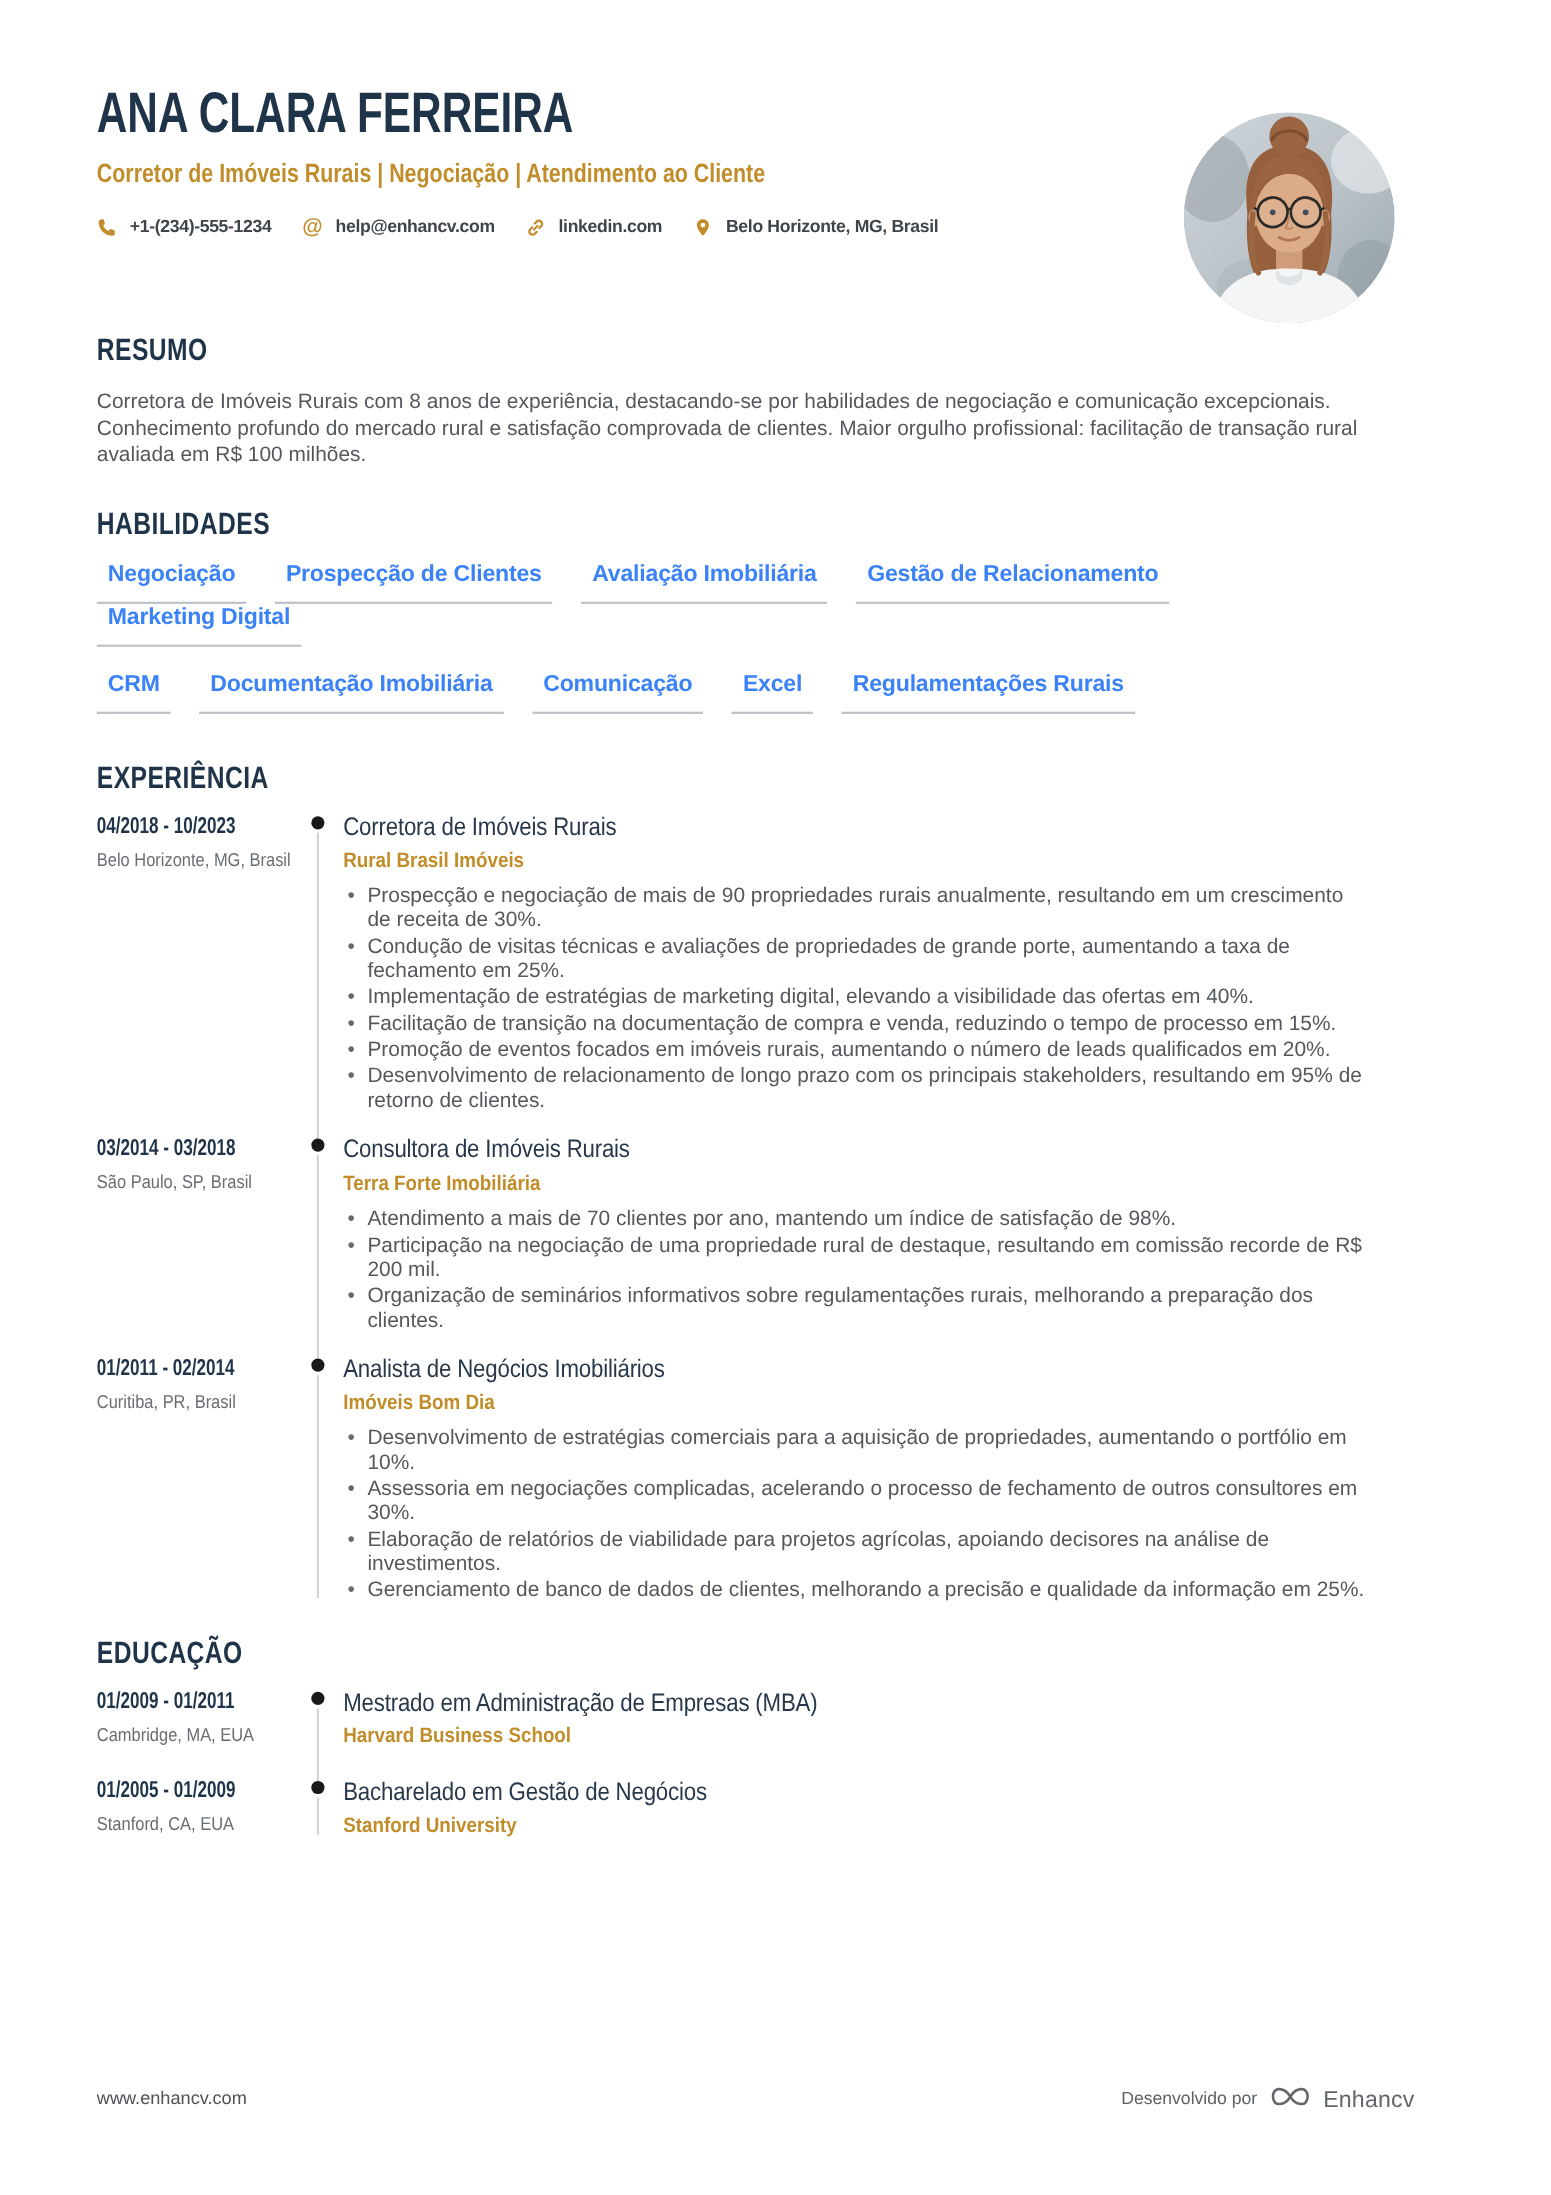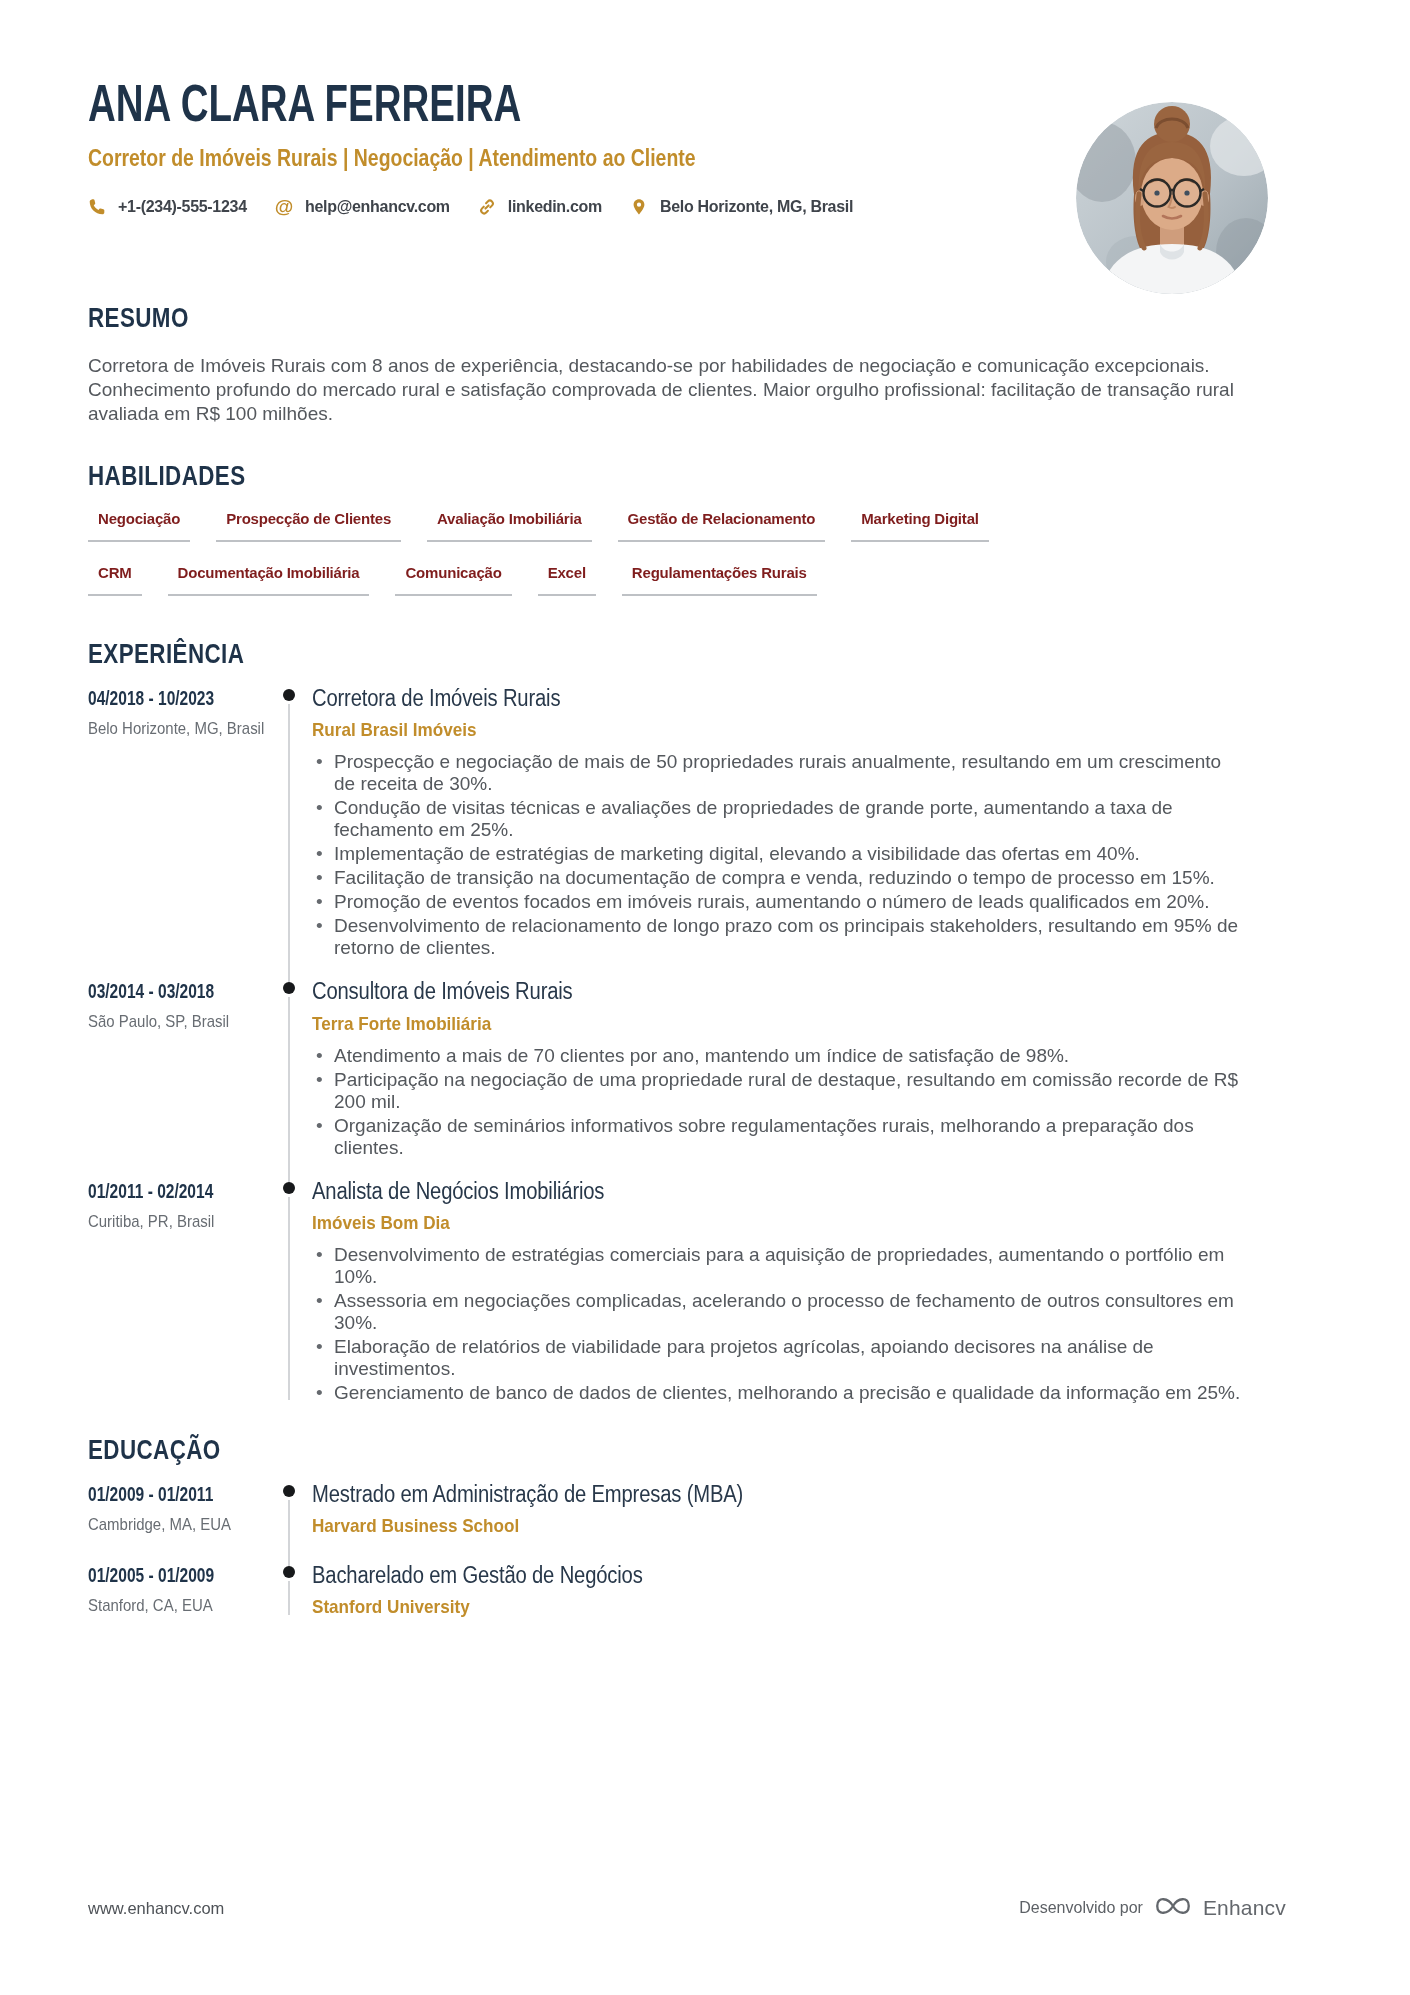--- a/index.html
+++ b/index.html
@@ -23,21 +23,21 @@
 
   
   .sec-heading { font-size:28px; font-weight:bold; color:#1F3349; letter-spacing:0.5px;
           transform:scaleX(0.8); transform-origin:left center; white-space:nowrap; line-height:1; }
   .sec-resumo { margin-top:88px; }
   .resumo-text { margin-top:22px; font-size:19px; line-height:24px; color:#54585D; max-width:1240px; }
 
   .sec-skills { margin-top:36px; }
   .skills-row { margin-top:20px; display:flex; flex-wrap:wrap; }
   .skills-row + .skills-row { margin-top:22px; }
-  .skill { display:inline-block; font-size:15px; font-weight:bold; color:#7f1d1d; letter-spacing:-0.2px;
+  .skill { display:inline-block; font-size:21px; font-weight:bold; color:#3b82f6; letter-spacing:-0.2px;
           padding:0 10px 13px 10px; border-bottom:2px solid #BEC1C5; margin-right:26px; white-space:nowrap; }
 
   .sec-xp { margin-top:44px; }
   .sec-edu { margin-top:30px; }
 
   .entry { display:grid; grid-template-columns:178px 46px 1fr; margin-top:18px; }
   .sec-edu .entry { margin-top:18px; }
   .sec-edu .entry + .entry { margin-top:26px; }
 
   .e-date { display:inline-block; font-size:21px; font-weight:bold; color:#1F3349;
@@ -192,21 +192,21 @@
         <div class="e-date">04/2018 - 10/2023</div>
         <div class="e-loc">Belo Horizonte, MG, Brasil</div>
       </div>
       <div class="tl">
           <span class="dot"></span>
         </div>
       <div>
         <div class="e-title">Corretora de Imóveis Rurais</div>
         <div class="e-company">Rural Brasil Imóveis</div>
         <ul class="bullets">
-          <li>Prospecção e negociação de mais de 50 propriedades rurais anualmente, resultando em um crescimento de receita de 30%.</li>
+          <li>Prospecção e negociação de mais de 90 propriedades rurais anualmente, resultando em um crescimento de receita de 30%.</li>
           <li>Condução de visitas técnicas e avaliações de propriedades de grande porte, aumentando a taxa de fechamento em 25%.</li>
           <li>Implementação de estratégias de marketing digital, elevando a visibilidade das ofertas em 40%.</li>
           <li>Facilitação de transição na documentação de compra e venda, reduzindo o tempo de processo em 15%.</li>
           <li>Promoção de eventos focados em imóveis rurais, aumentando o número de leads qualificados em 20%.</li>
           <li>Desenvolvimento de relacionamento de longo prazo com os principais stakeholders, resultando em 95% de retorno de clientes.</li>
         </ul>
       </div>
     </div>
 
     <div class="entry">

